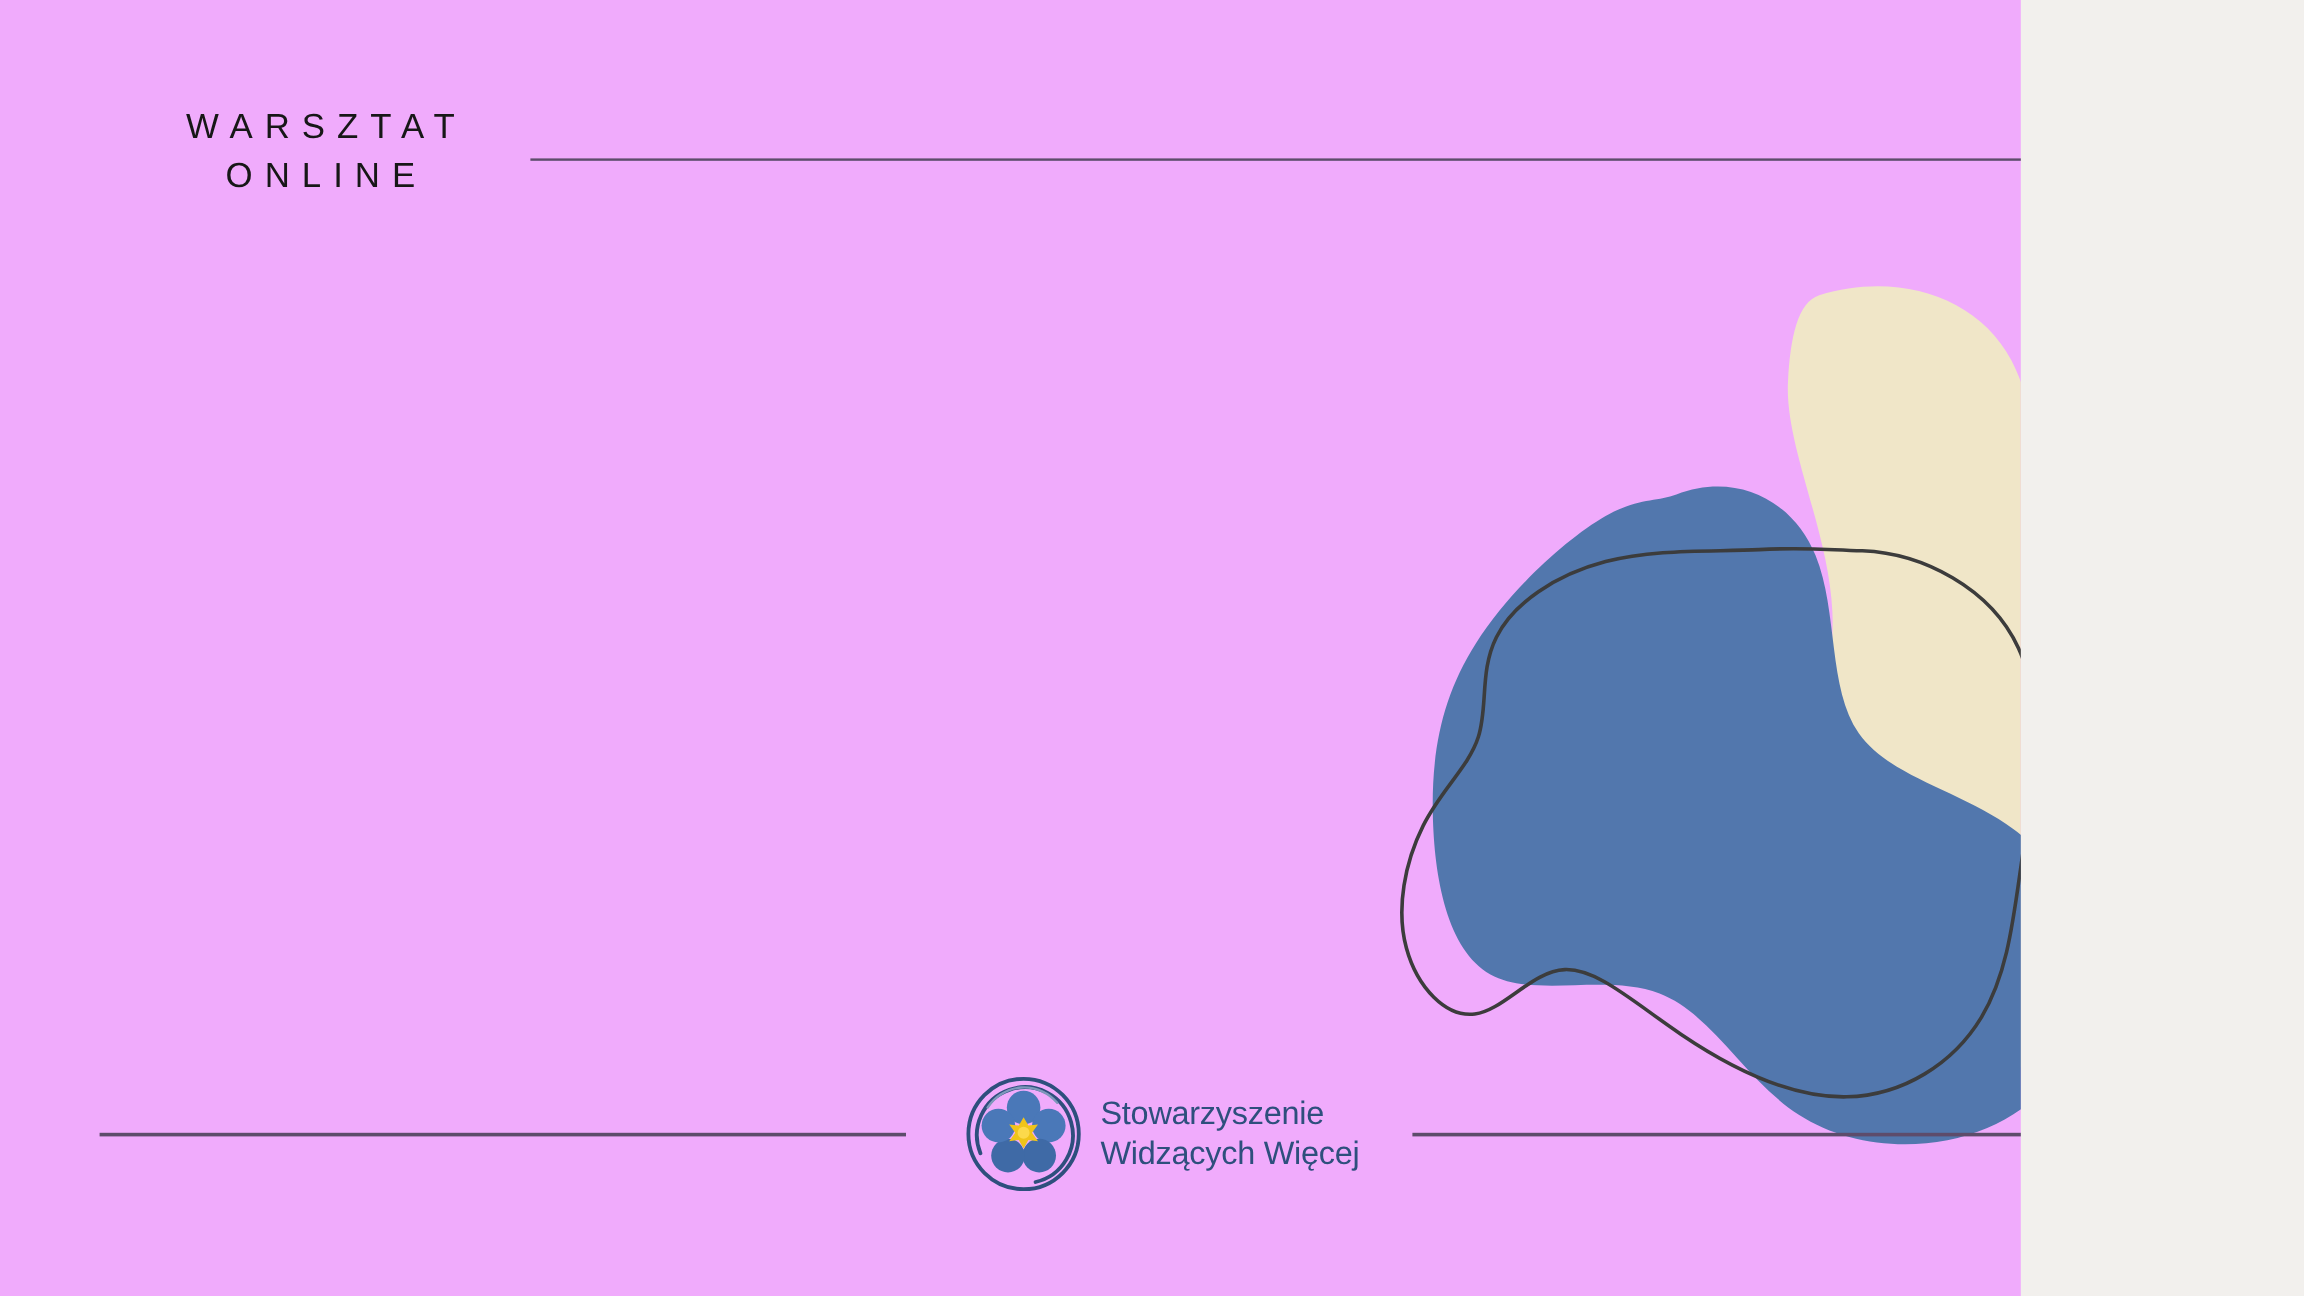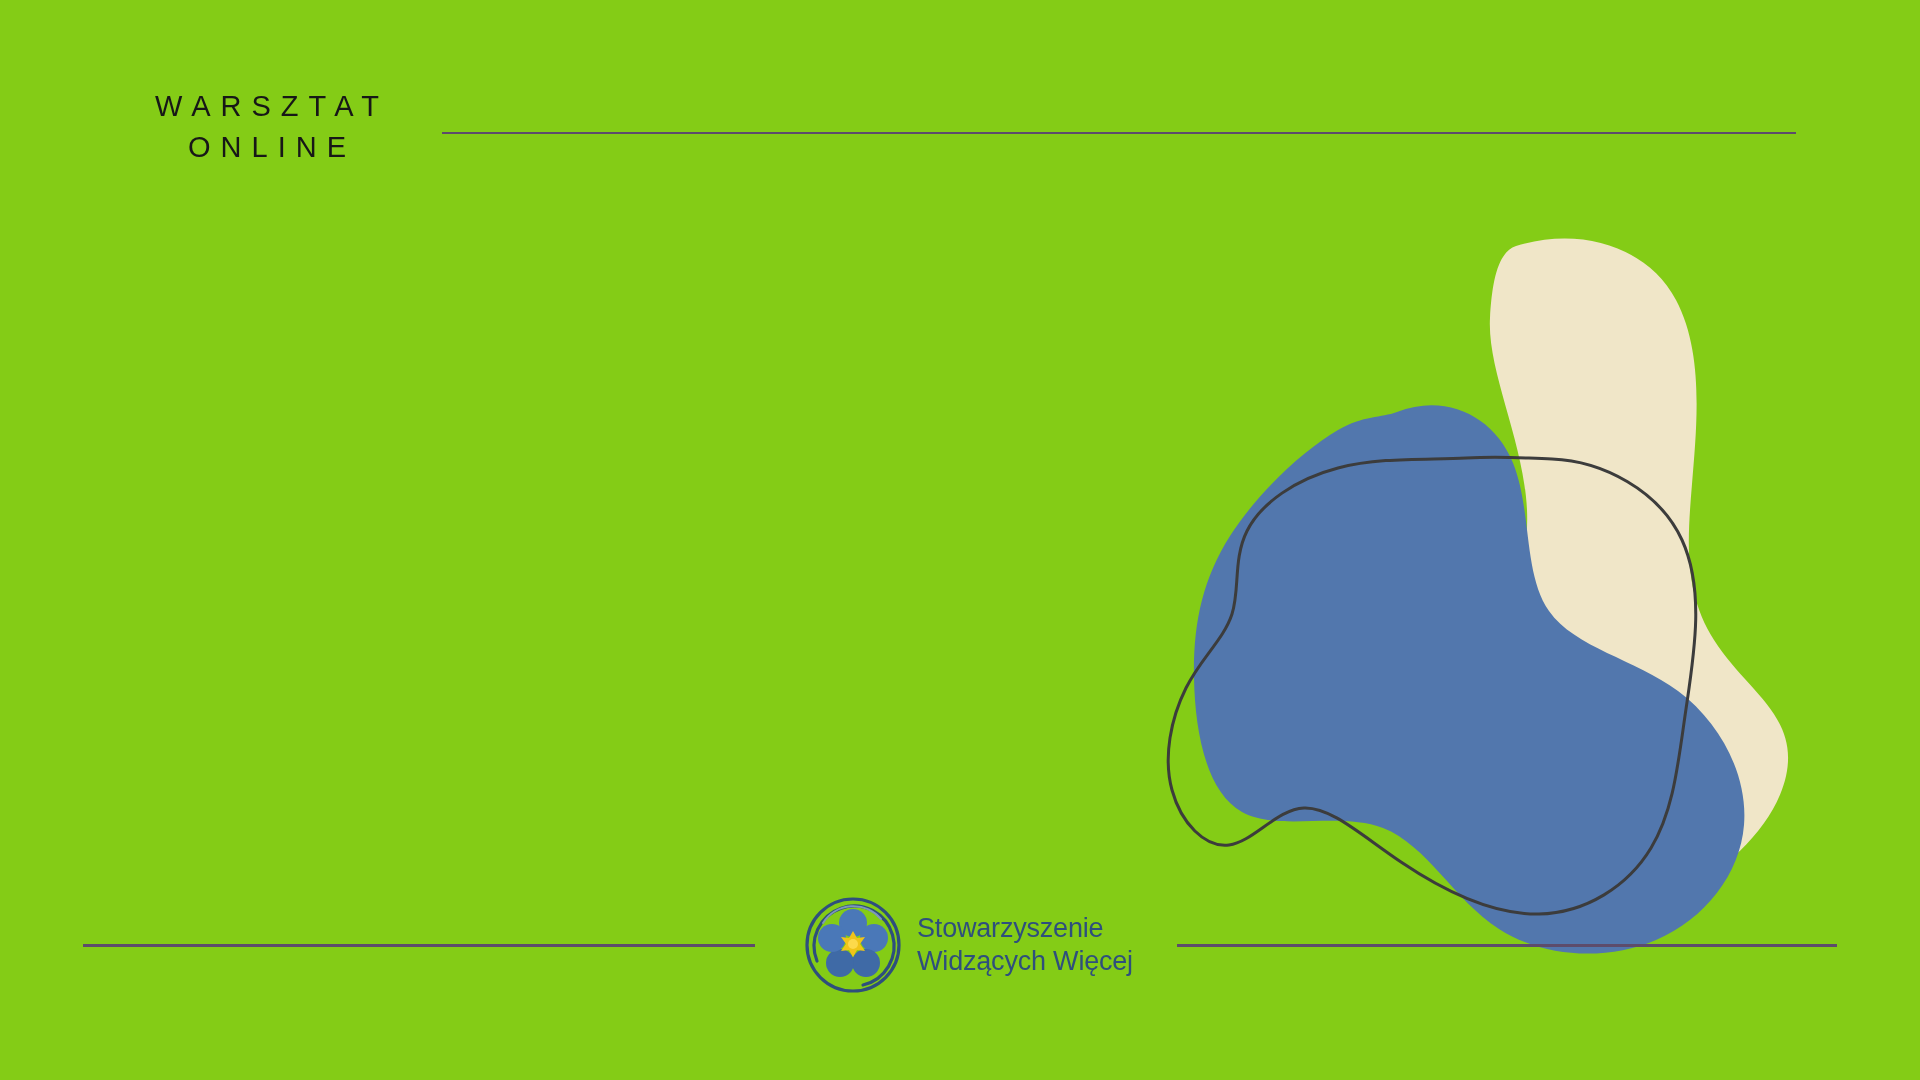--- a/index.html
+++ b/index.html
@@ -9,23 +9,23 @@
   body {
     width: 1920px;
     height: 1080px;
     overflow: hidden;
     background: #f2f0ed;
     font-family: "Liberation Sans", sans-serif;
   }
 
   #poster {
     position: relative;
-    width: 1920px;
+    width: 1684px;
     height: 1080px;
-    background: #84cc16;
+    background: #f0abfc;
     overflow: hidden;
   }
 
   
   .blob-layer {
     position: absolute;
     top: 0;
     left: 0;
     width: 1920px;
     height: 1080px;

